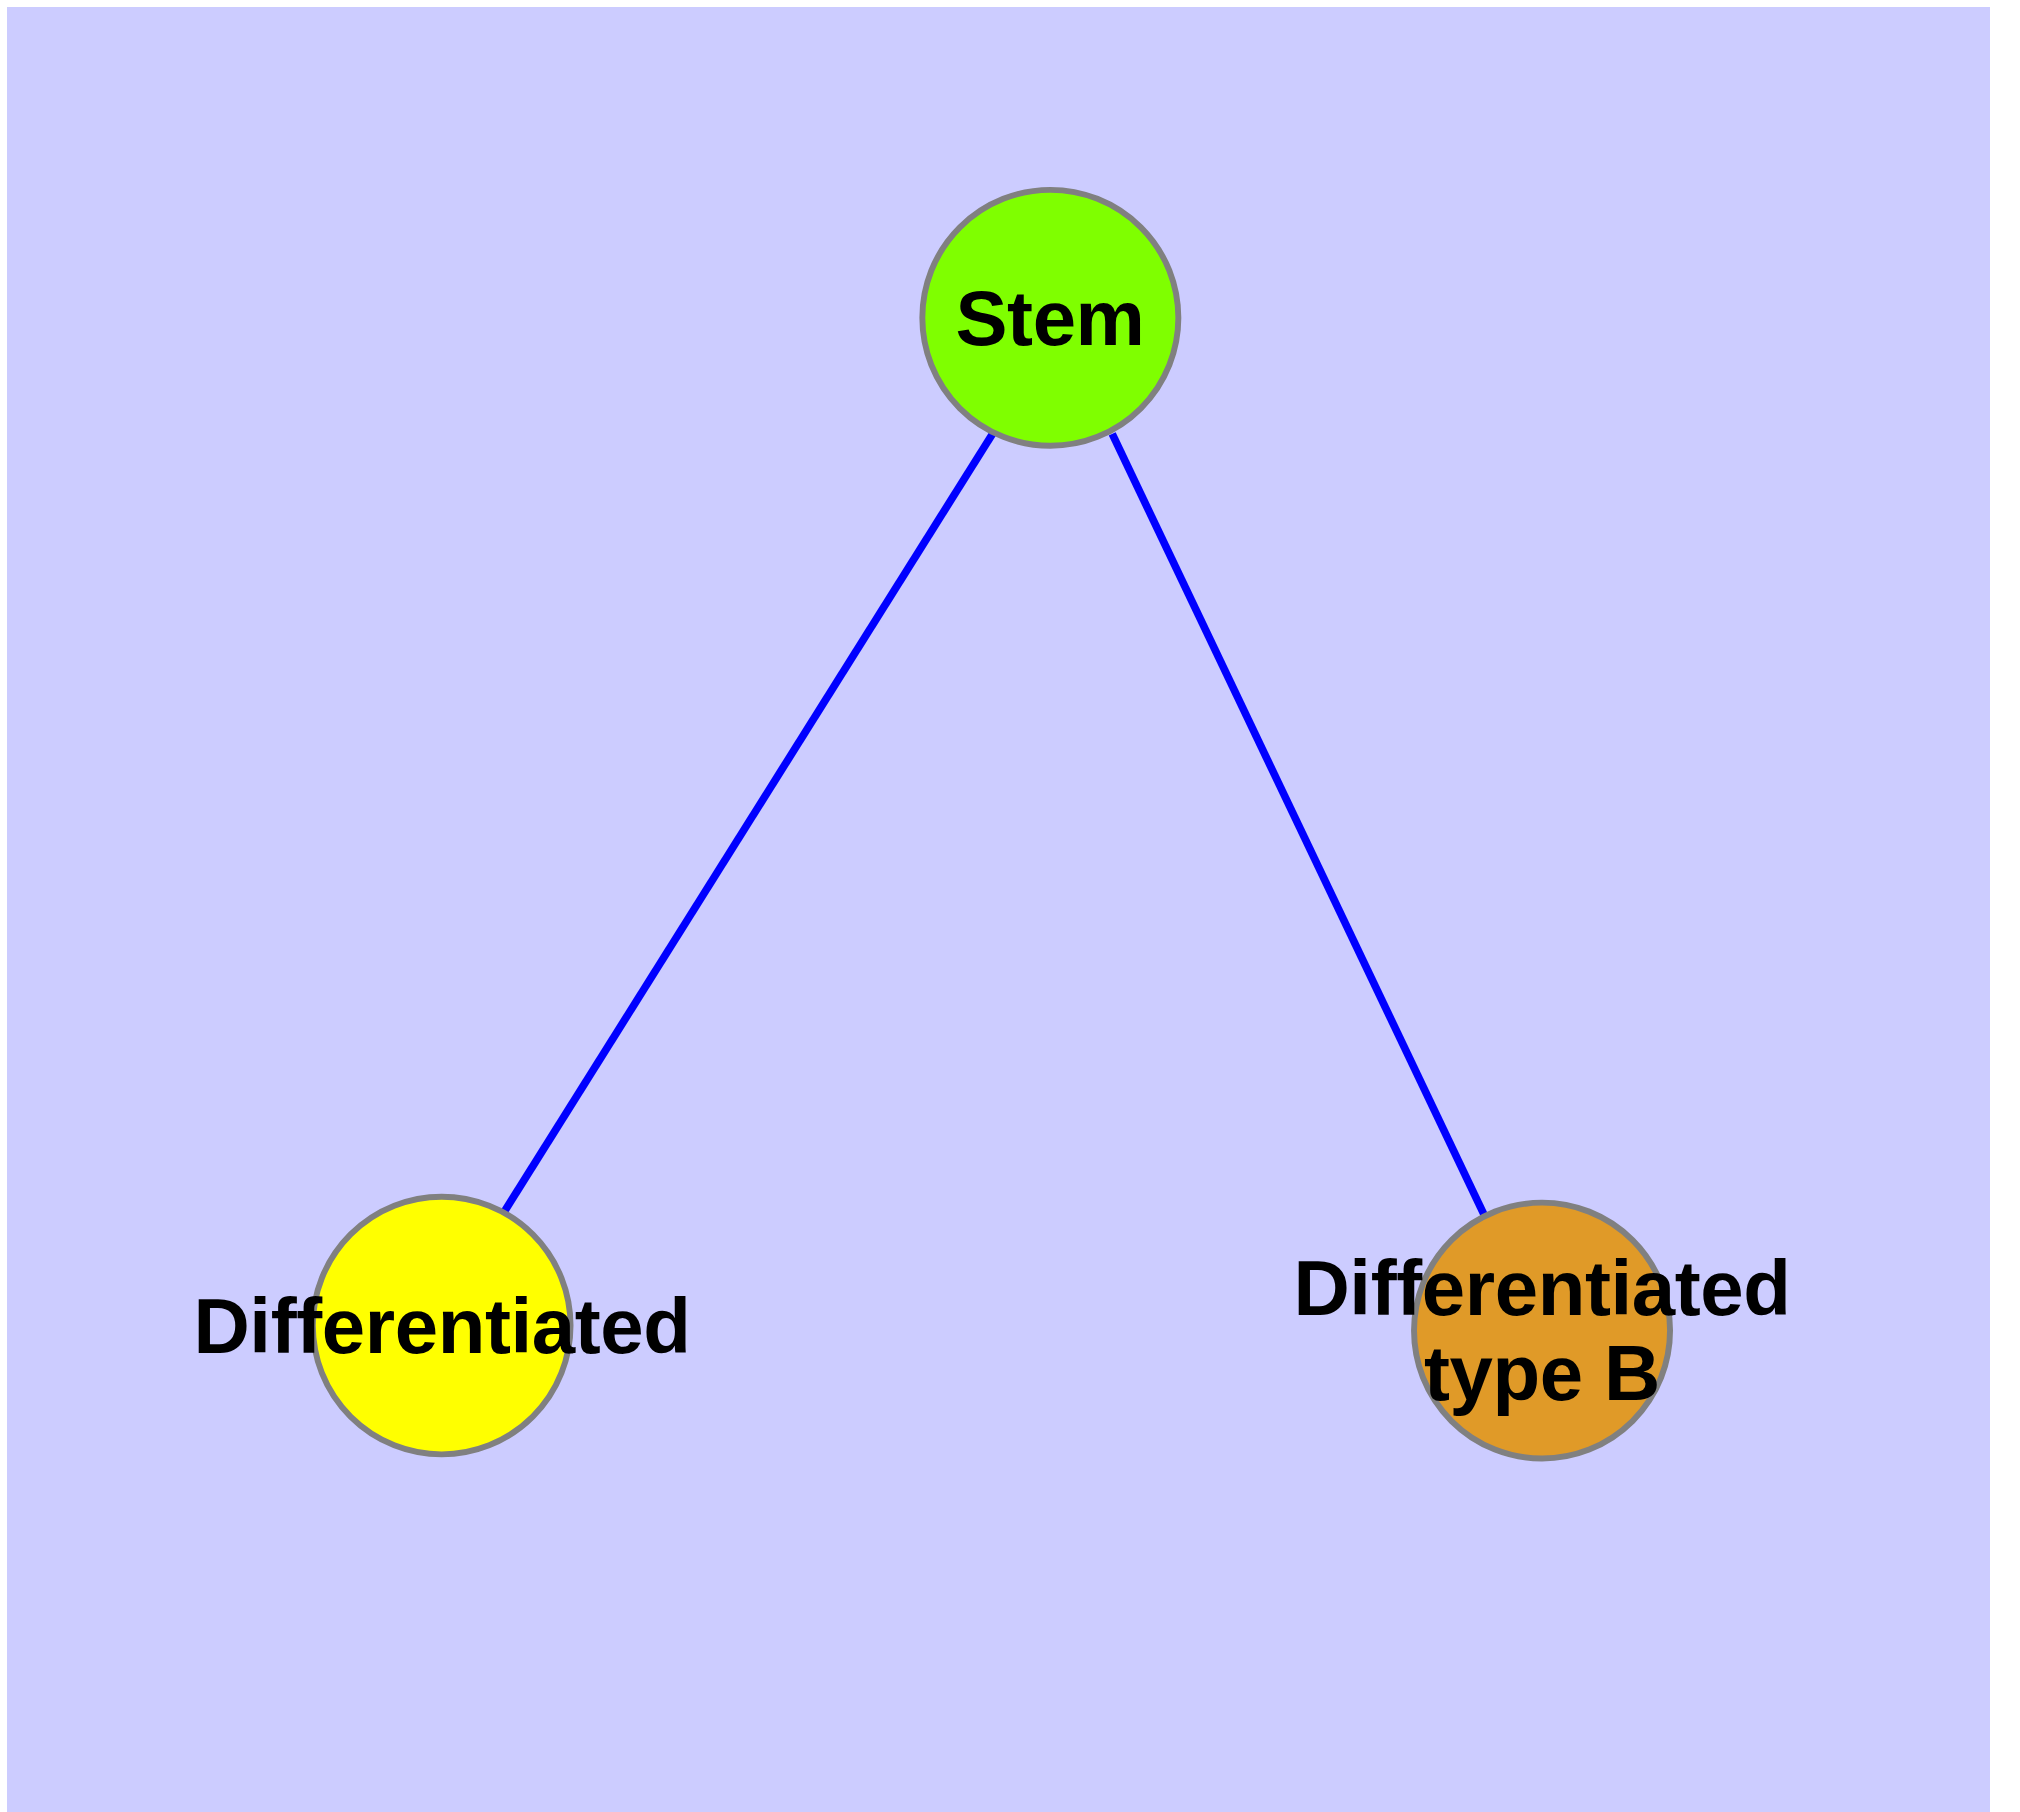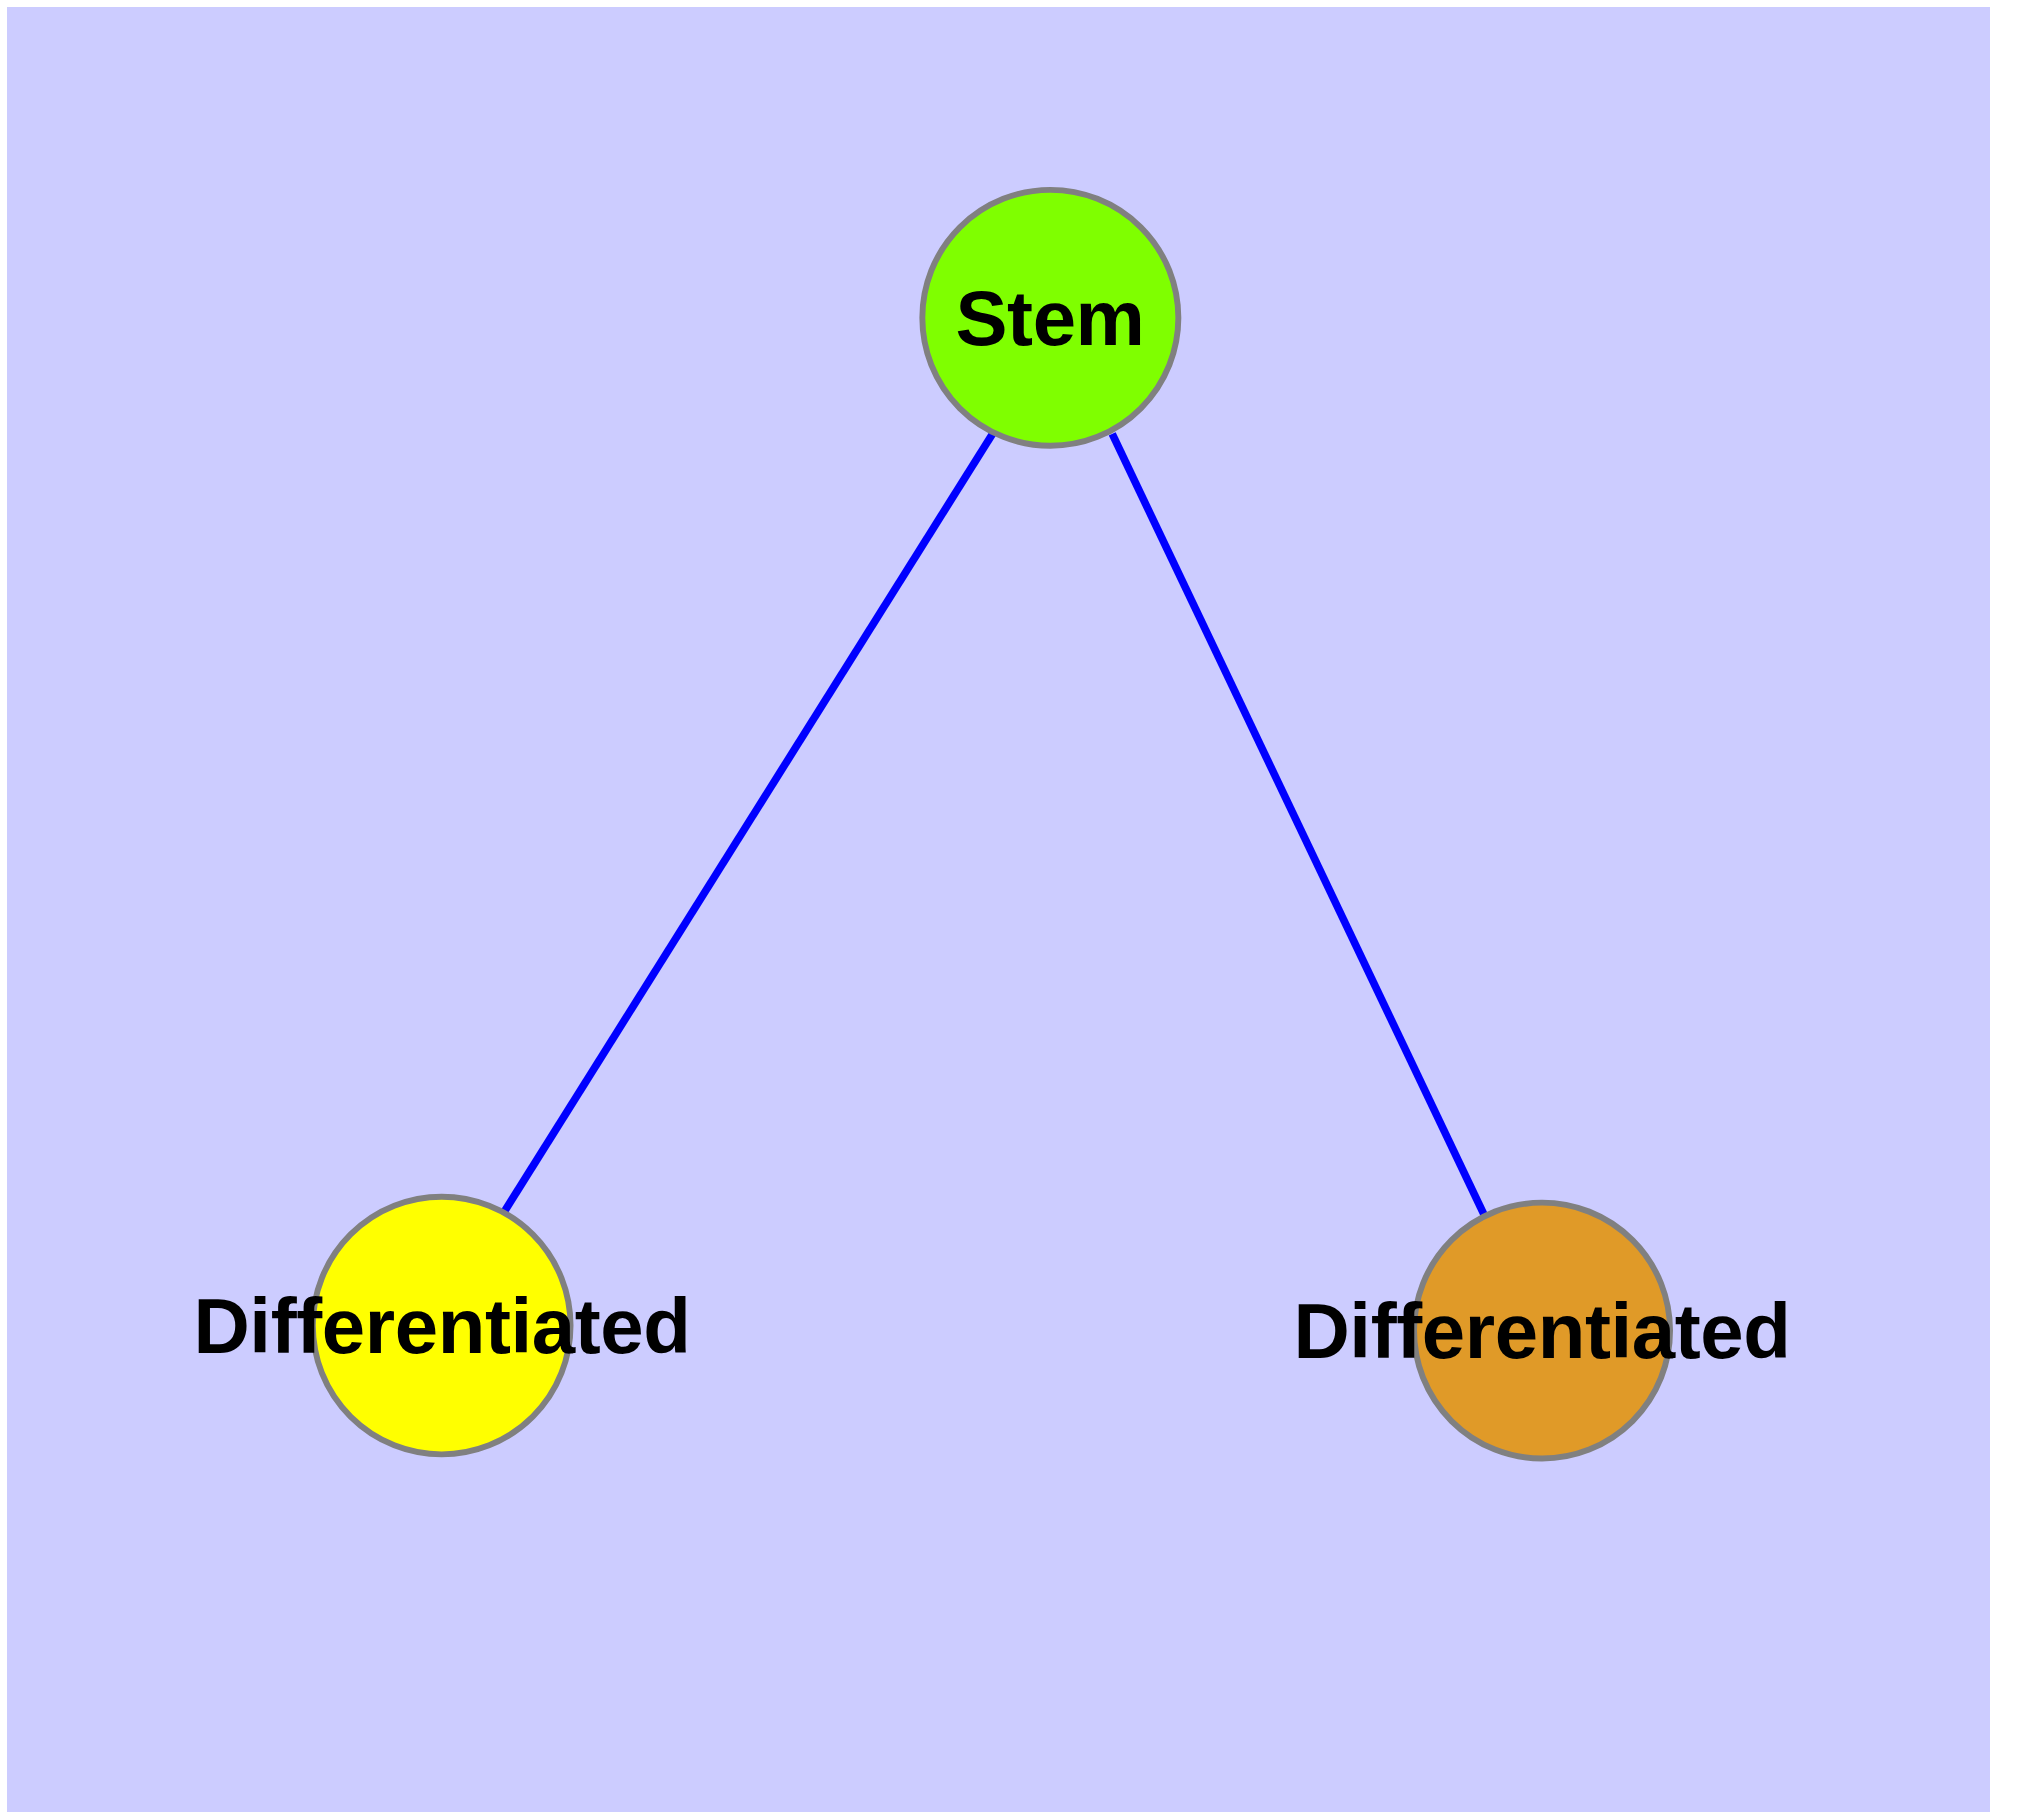--- a/index.html
+++ b/index.html
@@ -77,17 +77,18 @@
 
   <div id="labels-layer">
       <div class="node-label" style="left: 1050px; top: 318px; color: rgb(0, 0, 0); font-size: 78px;">
         <div>Stem</div>
       </div>
       <div class="node-label" style="left: 442px; top: 1326px; color: rgb(0, 0, 0); font-size: 78px;">
         <div>Differentiated</div>
       </div>
       <div class="node-label" style="left: 1542px; top: 1331px; color: rgb(0, 0, 0); font-size: 78px;">
         <div>Differentiated</div>
+        <div>type B</div>
       </div>
     </div>
 
 </div>
 
 
 </body></html>

